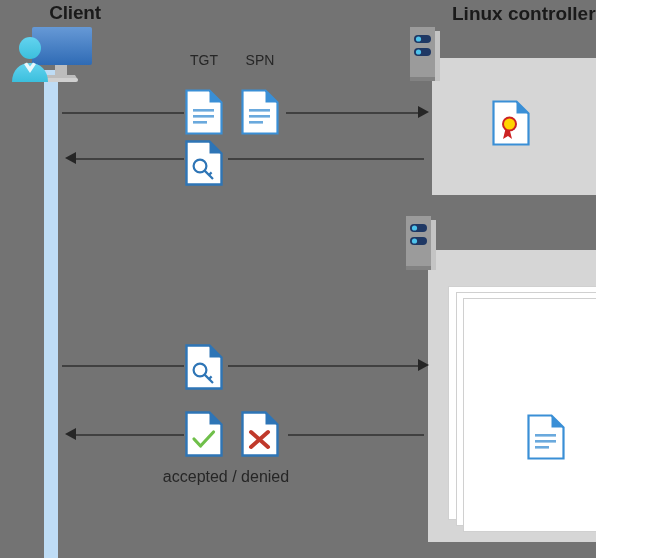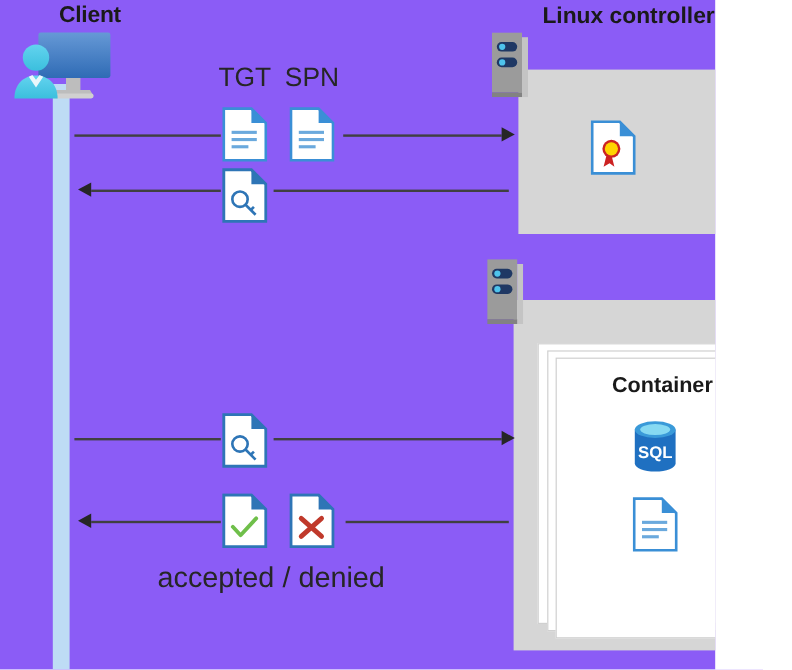--- a/index.html
+++ b/index.html
@@ -8,21 +8,21 @@
     background: #ffffff;
   }
   body {
     font-family: "Liberation Sans", sans-serif;
     -webkit-font-smoothing: antialiased;
   }
   #canvas {
     position: relative;
     width: 596px;
     height: 558px;
-    background: #8b5cf6;
+    background: #737373;
     overflow: hidden;
   }
   .abs { position: absolute; }
 
   
   #client-lifeline {
     left: 44px;
     top: 70px;
     width: 14px;
     height: 488px;
@@ -138,34 +138,34 @@
   
   .msg-doc { width: 38px; height: 46px; }
   #tgt-doc   { left: 185px; top: 89px; }
   #spn-doc   { left: 241px; top: 89px; }
   #key-doc-1 { left: 185px; top: 140px; }
   #key-doc-2 { left: 185px; top: 344px; }
   #ok-doc    { left: 185px; top: 411px; }
   #no-doc    { left: 241px; top: 411px; }
 
   .msg-label {
-    font-size: 22px;
+    font-size: 14px;
     color: #262626;
     text-align: center;
     width: 56px;
   }
   #tgt-label { left: 176px; top: 52px; }
   #spn-label { left: 232px; top: 52px; text-align: center; }
 
   #result-label {
     left: 118px;
     top: 468px;
     width: 216px;
     text-align: center;
-    font-size: 24px;
+    font-size: 16px;
     color: #262626;
   }
 </style>
 </head>
 <body>
 
 <div id="canvas">
 
   <div class="abs" id="client-lifeline"></div>
 
@@ -236,30 +236,21 @@
       <circle cx="8.5" cy="12" r="2.6" fill="#4ec3ec"></circle>
       <circle cx="8.5" cy="25" r="2.6" fill="#4ec3ec"></circle>
     </svg>
   </div>
 
 
   <div class="abs stack-card" id="stack-back"></div>
   <div class="abs stack-card" id="stack-mid"></div>
   <div class="abs stack-card" id="stack-front"></div>
 
-  <div class="abs" id="container-title">Container</div>
-
-  <div class="abs" id="sql-icon">
-    <svg width="44" height="46" viewBox="0 0 44 46">
-      <path d="M5 9 v28 c0 4 7.6 7 17 7 c9.4 0 17 -3 17 -7 V9 z" fill="#1f70c1"></path>
-      <ellipse cx="22" cy="9" rx="17" ry="7" fill="#3a9ad9"></ellipse>
-      <ellipse cx="22" cy="9" rx="12.5" ry="4.6" fill="#86d9f2"></ellipse>
-      <text x="22" y="33" font-family="Liberation Sans, sans-serif" font-size="14" font-weight="bold" fill="#ffffff" text-anchor="middle">SQL</text>
-    </svg>
-  </div>
+
 
   <div class="abs" id="keytab-icon">
     <svg width="38" height="46" viewBox="0 0 38 46">
       <path d="M1.5 1.5 h23 l12 12 v31 h-35 z" fill="#ffffff" stroke="#3a8fd6" stroke-width="2.2"></path>
       <path d="M24.5 1.5 l12 12 h-12 z" fill="#3a8fd6"></path>
       <rect x="8" y="20" width="21" height="2.6" fill="#6aa9dd"></rect>
       <rect x="8" y="26" width="21" height="2.6" fill="#6aa9dd"></rect>
       <rect x="8" y="32" width="14" height="2.6" fill="#6aa9dd"></rect>
     </svg>
   </div>

